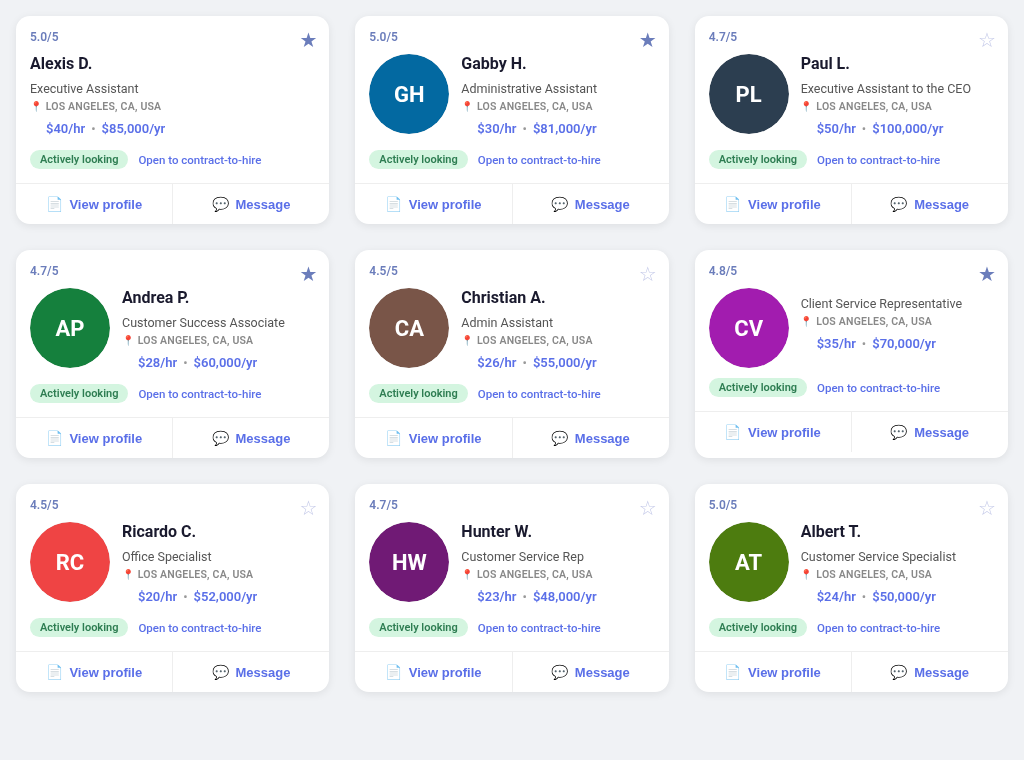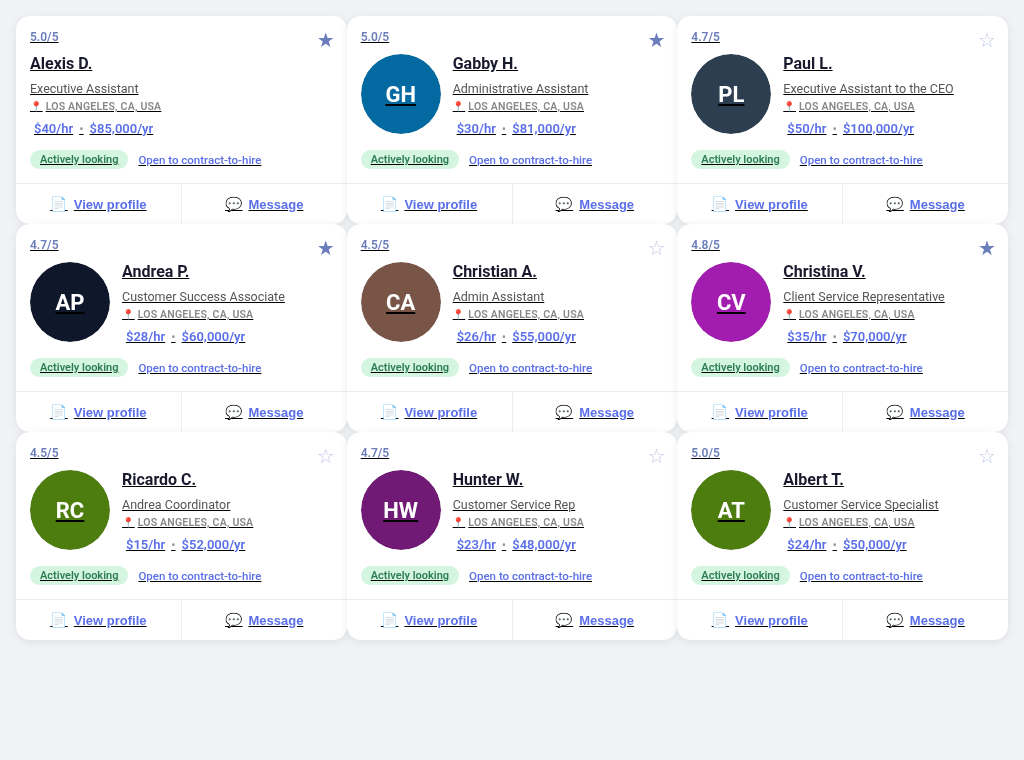--- a/index.html
+++ b/index.html
@@ -4,23 +4,22 @@
   <style>
     * { box-sizing: border-box; margin: 0; padding: 0; }
     body {
       font-family: -apple-system, BlinkMacSystemFont, 'Segoe UI', Roboto, sans-serif;
       background: #f0f2f5;
       padding: 16px;
     }
     .grid {
       display: grid;
       grid-template-columns: repeat(3, 1fr);
-      gap: 0;
+      gap: 26px;
       max-width: 1024px;
-      text-decoration: underline;
     }
     .card {
       background: #fff;
       border-radius: 14px;
       overflow: hidden;
       box-shadow: 0 2px 8px rgba(0,0,0,0.08);
     }
     .card-body {
       padding: 14px 14px 10px 14px;
       position: relative;
@@ -85,21 +84,21 @@
       text-transform: uppercase;
     }
     .location-icon {
       font-size: 10px;
       color: #999;
     }
     .rate-row {
       display: flex;
       align-items: center;
       gap: 6px;
-      margin: 8px 0 4px 4px;
+      margin: 8px 0 4px 16px;
       font-size: 13px;
       color: #5a6fe8;
       font-weight: 600;
     }
     .rate-dot {
       color: #999;
       font-weight: 400;
     }
     .badge-row {
       display: flex;
@@ -273,21 +272,21 @@
           <span>Message</span>
         </button>
       </div>
     </div>
     <div class="card">
       <div class="card-body">
         <div class="rating">4.7/5</div>
         <span class="star-icon star-filled">★</span>
         <div class="profile-row">
           <div class="avatar">
-            <div class="avatar-placeholder" style="background:#0f172a">AP</div>
+            <div class="avatar-placeholder" style="background:#15803d">AP</div>
           </div>
           <div class="profile-info">
             <div class="profile-name">Andrea P.</div>
             <div class="profile-title">Customer Success Associate</div>
             <div class="location-row">
               <span class="location-icon">📍</span>
               <span>LOS ANGELES, CA, USA</span>
             </div>
             <div class="rate-row">
               <span>$28/hr</span>
@@ -352,21 +351,20 @@
     </div>
     <div class="card">
       <div class="card-body">
         <div class="rating">4.8/5</div>
         <span class="star-icon star-filled">★</span>
         <div class="profile-row">
           <div class="avatar">
             <div class="avatar-placeholder" style="background:#a21caf">CV</div>
           </div>
           <div class="profile-info">
-            <div class="profile-name">Christina V.</div>
             <div class="profile-title">Client Service Representative</div>
             <div class="location-row">
               <span class="location-icon">📍</span>
               <span>LOS ANGELES, CA, USA</span>
             </div>
             <div class="rate-row">
               <span>$35/hr</span>
               <span class="rate-dot">•</span>
               <span>$70,000/yr</span>
             </div>
@@ -387,31 +385,31 @@
           <span>Message</span>
         </button>
       </div>
     </div>
     <div class="card">
       <div class="card-body">
         <div class="rating">4.5/5</div>
         <span class="star-icon star-empty">☆</span>
         <div class="profile-row">
           <div class="avatar">
-            <div class="avatar-placeholder" style="background:#4d7c0f">RC</div>
+            <div class="avatar-placeholder" style="background:#ef4444">RC</div>
           </div>
           <div class="profile-info">
             <div class="profile-name">Ricardo C.</div>
-            <div class="profile-title">Andrea Coordinator</div>
-            <div class="location-row">
-              <span class="location-icon">📍</span>
-              <span>LOS ANGELES, CA, USA</span>
-            </div>
-            <div class="rate-row">
-              <span>$15/hr</span>
+            <div class="profile-title">Office Specialist</div>
+            <div class="location-row">
+              <span class="location-icon">📍</span>
+              <span>LOS ANGELES, CA, USA</span>
+            </div>
+            <div class="rate-row">
+              <span>$20/hr</span>
               <span class="rate-dot">•</span>
               <span>$52,000/yr</span>
             </div>
           </div>
         </div>
         <div class="badge-row">
           <span class="badge-actively">Actively looking</span>
           <span class="contract-text">Open to contract-to-hire</span>
         </div>
       </div>

